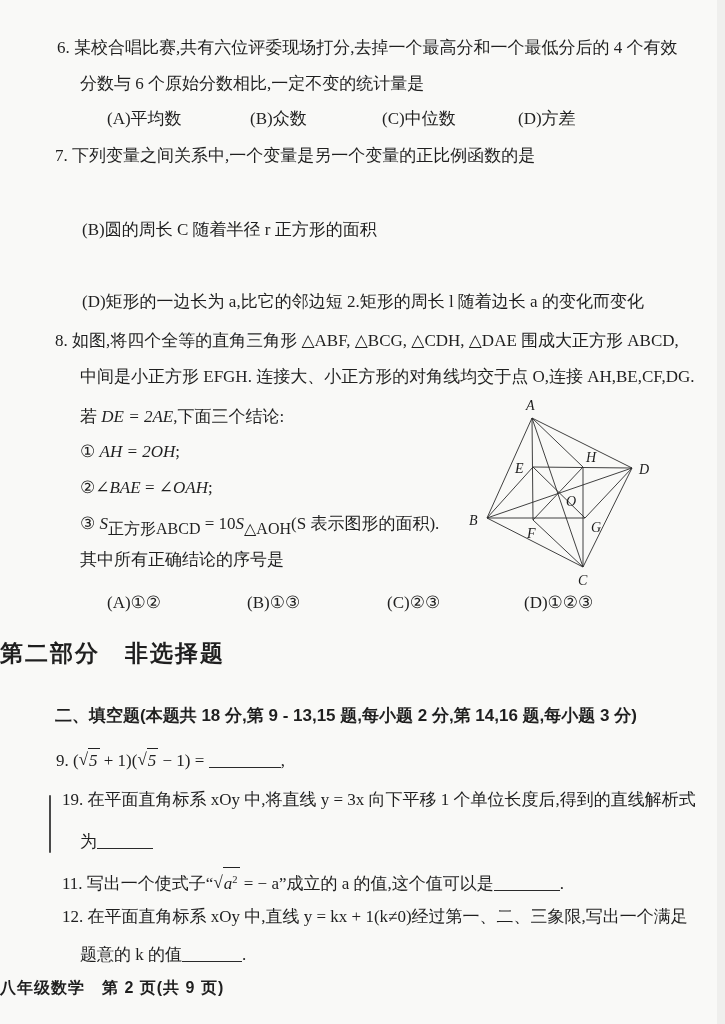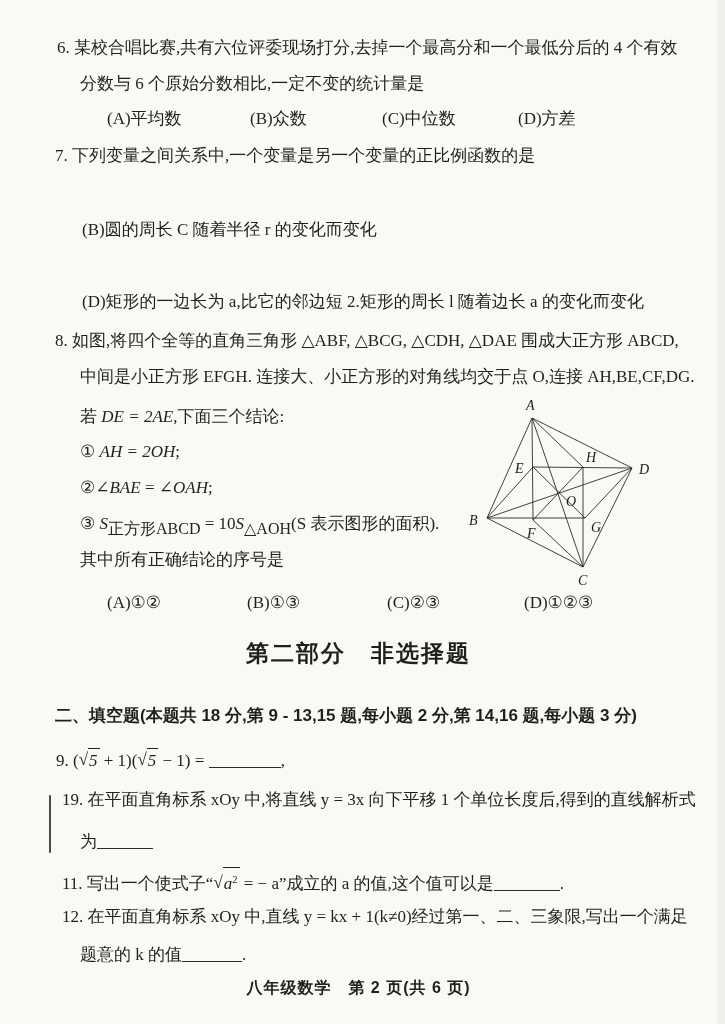--- a/index.html
+++ b/index.html
@@ -11,21 +11,21 @@
   .page{
     position:relative;width:717px;height:1024px;
     background:#f9f9f7;
     color:#1f1f1f;overflow:hidden;
   }
   .line{
     position:absolute;white-space:nowrap;
     font-size:17px;line-height:24px;color:#1f1f1f;
   }
   .hei{font-family:"Liberation Sans","DejaVu Sans",sans-serif;font-weight:bold;}
-  .center{left:0;right:0;text-align:center;}
+  .center{left:0;right:0;}
   .title{font-size:23px;letter-spacing:2px;}
   .opt{position:absolute;white-space:nowrap;font-size:17px;margin-left:22px;}
   .mi{font-style:italic;}
   sub.s{font-size:16px;vertical-align:-5px;letter-spacing:0;}
   sup.s{font-size:10.5px;vertical-align:6px;}
   .blank{
     display:inline-block;height:14px;vertical-align:-2px;
     border-bottom:1.4px solid #2a2a2a;
   }
   .rad{display:inline-block;white-space:nowrap;}
@@ -48,21 +48,21 @@
 <div class="page">
 
   <div class="line" style="top:36px;left:57px">6. 某校合唱比赛,共有六位评委现场打分,去掉一个最高分和一个最低分后的 4 个有效</div>
   <div class="line" style="top:72px;left:80px">分数与 6 个原始分数相比,一定不变的统计量是</div>
   <span class="opt" style="top:107px;left:85px">(A)平均数</span>
   <span class="opt" style="top:107px;left:228px">(B)众数</span>
   <span class="opt" style="top:107px;left:360px">(C)中位数</span>
   <span class="opt" style="top:107px;left:496px">(D)方差</span>
 
   <div class="line" style="top:144px;left:55px">7. 下列变量之间关系中,一个变量是另一个变量的正比例函数的是</div>
-  <div class="line" style="top:218px;left:82px">(B)圆的周长 C 随着半径 r 的变化而变化</div>
+  <div class="line" style="top:218px;left:82px">(B)圆的周长 C 随着半径 r 正方形的面积</div>
   <div class="line" style="top:290px;left:82px">(D)矩形的一边长为 a,比它的邻边短 2.矩形的周长 l 随着边长 a 的变化而变化</div>
 
   <div class="line" style="top:329px;left:55px">8. 如图,将四个全等的直角三角形 △ABF, △BCG, △CDH, △DAE 围成大正方形 ABCD,</div>
   <div class="line" style="top:365px;left:80px">中间是小正方形 EFGH. 连接大、小正方形的对角线均交于点 O,连接 AH,BE,CF,DG.</div>
   <div class="line" style="top:405px;left:80px"><span>若 </span><span class="mi">DE = 2AE</span><span>,下面三个结论:</span></div>
 
   <div class="line" style="top:440px;left:80px"><span>① </span><span class="mi">AH = 2OH</span><span>;</span></div>
 
   <div class="line" style="top:476px;left:80px"><span>②∠</span><span class="mi">BAE</span><span> = ∠</span><span class="mi">OAH</span><span>;</span></div>
 
@@ -119,15 +119,15 @@
   <div class="line" style="top:788px;left:62px">19. 在平面直角标系 xOy 中,将直线 y = 3x 向下平移 1 个单位长度后,得到的直线解析式</div>
   <div class="line" style="top:830px;left:80px"><span>为</span><span class="blank" style="width:56px"></span></div>
 
   <div class="line" style="top:867px;left:62px"><span>11. 写出一个使式子“</span><span class="rad"><span class="sign">√</span><span class="body"><span class="mi">a</span><sup class="s">2</sup></span></span><span> = − a”成立的 a 的值,这个值可以是</span><span class="blank" style="width:66px"></span><span>.</span></div>
 
   <div class="line" style="top:905px;left:62px">12. 在平面直角标系 xOy 中,直线 y = kx + 1(k≠0)经过第一、二、三象限,写出一个满足</div>
   <div class="line" style="top:943px;left:80px"><span>题意的 k 的值</span><span class="blank" style="width:60px"></span><span>.</span></div>
 
   <div class="vmark"></div>
 
-  <div class="line hei footer center" style="top:976px">八年级数学　第 2 页(共 6 页)</div>
+  <div class="line hei footer center" style="top:976px">八年级数学　第 2 页(共 9 页)</div>
 
 </div>
 
 </body></html>

